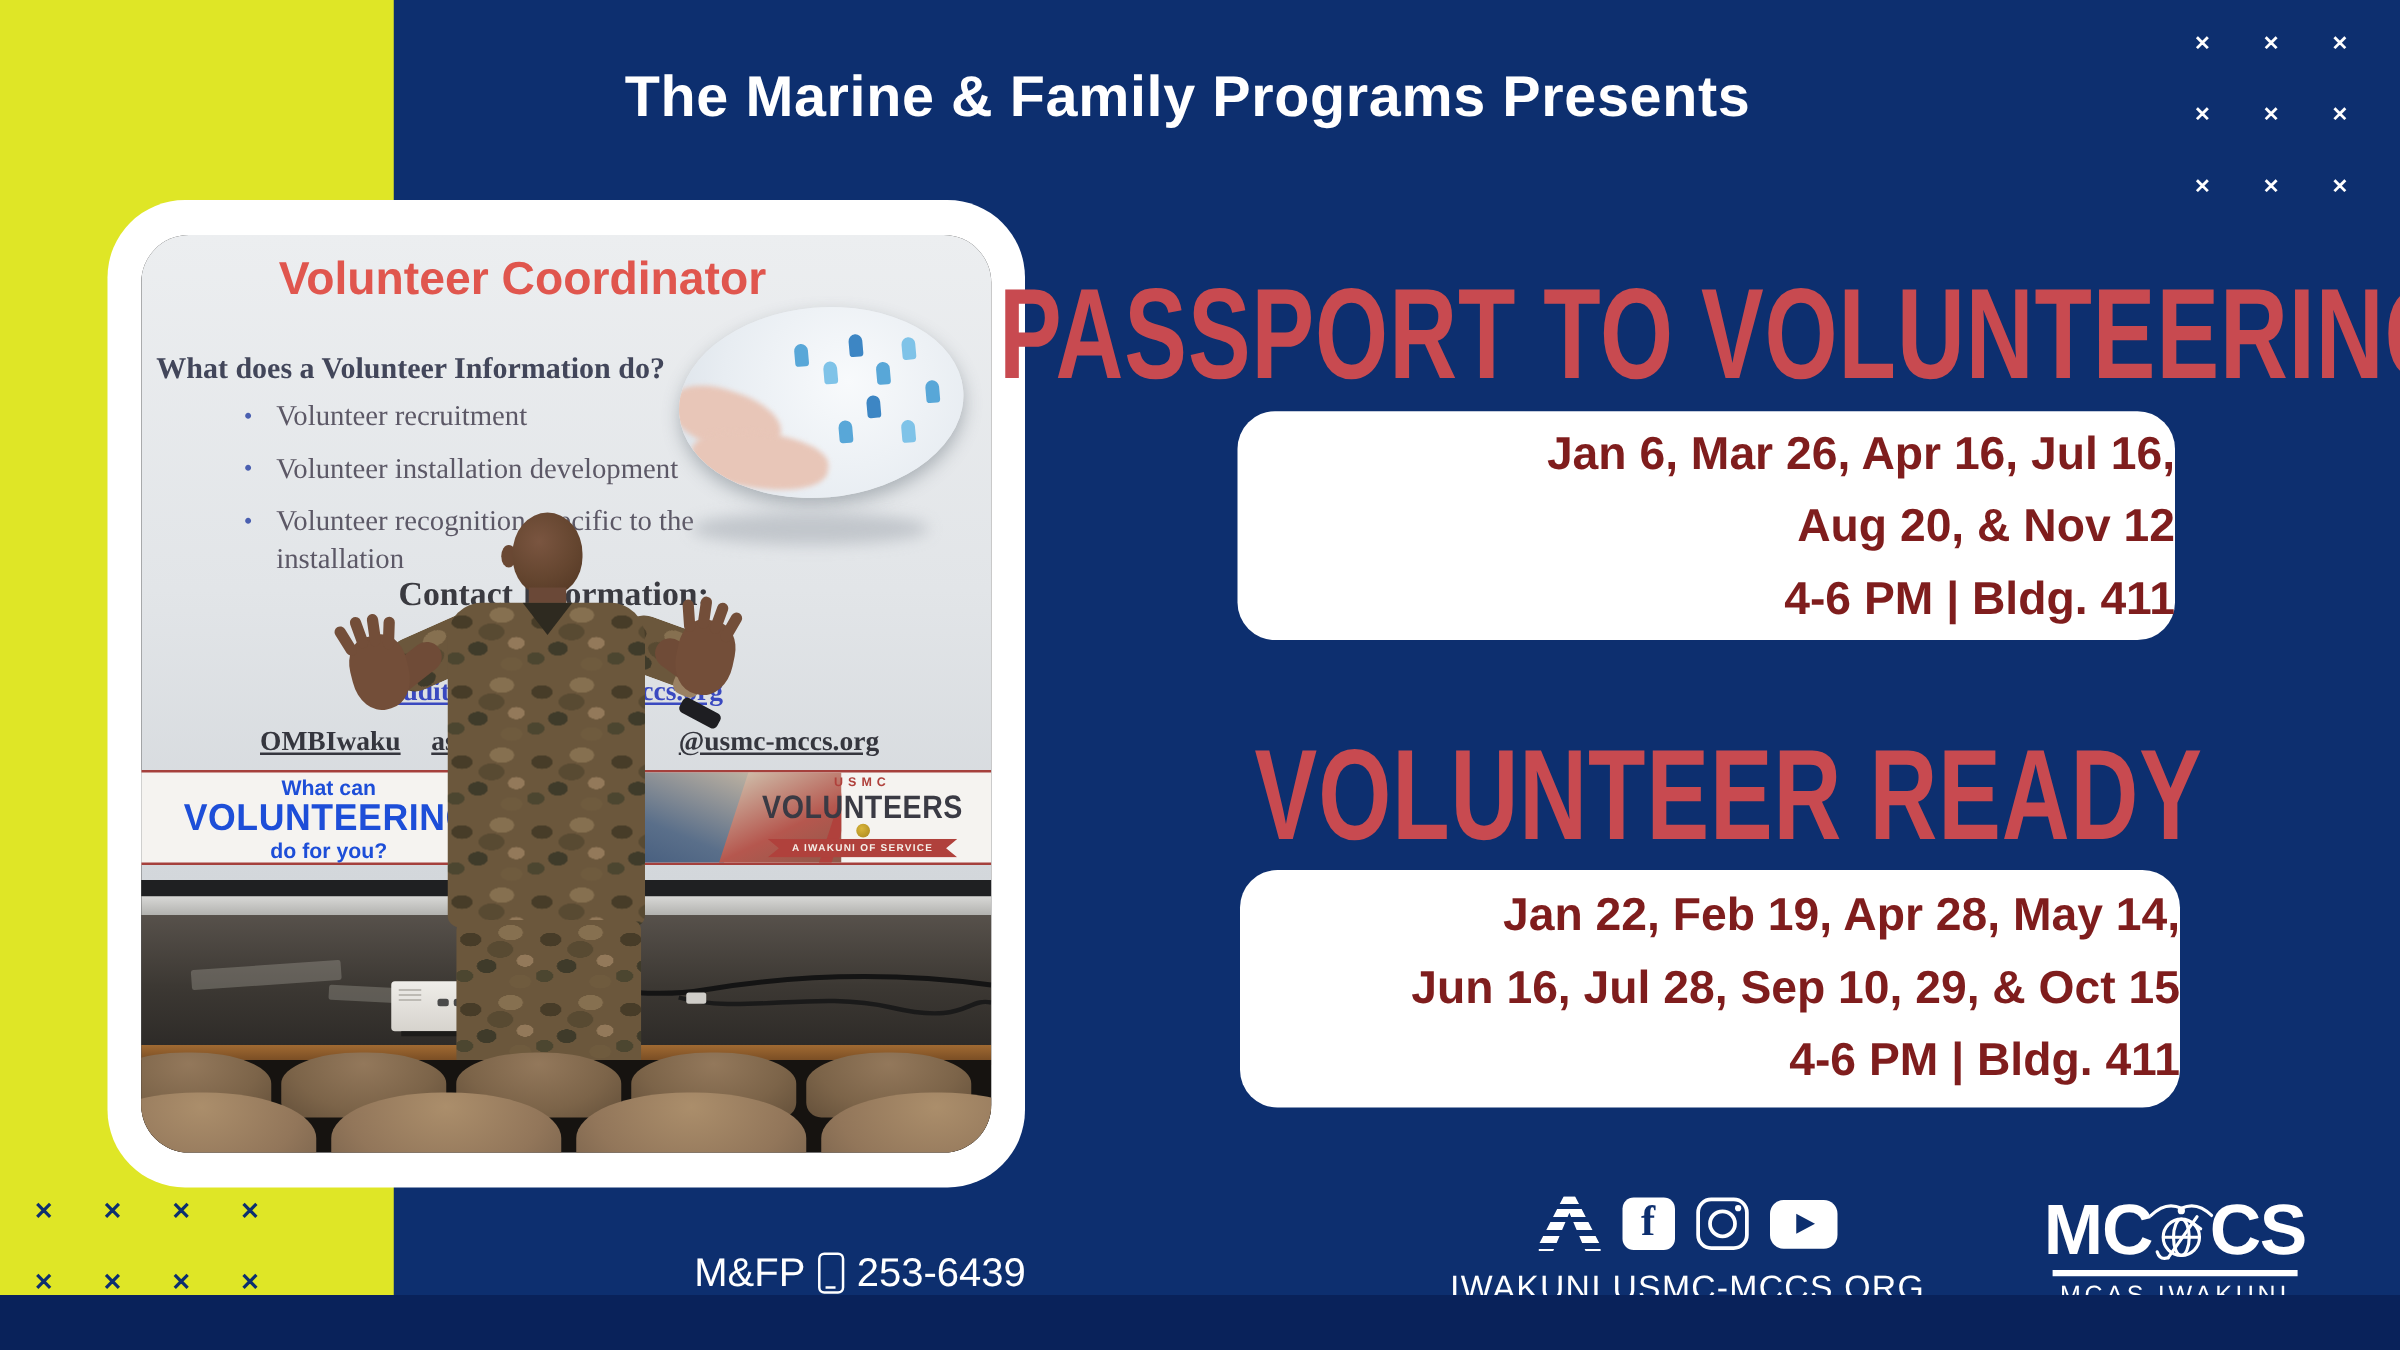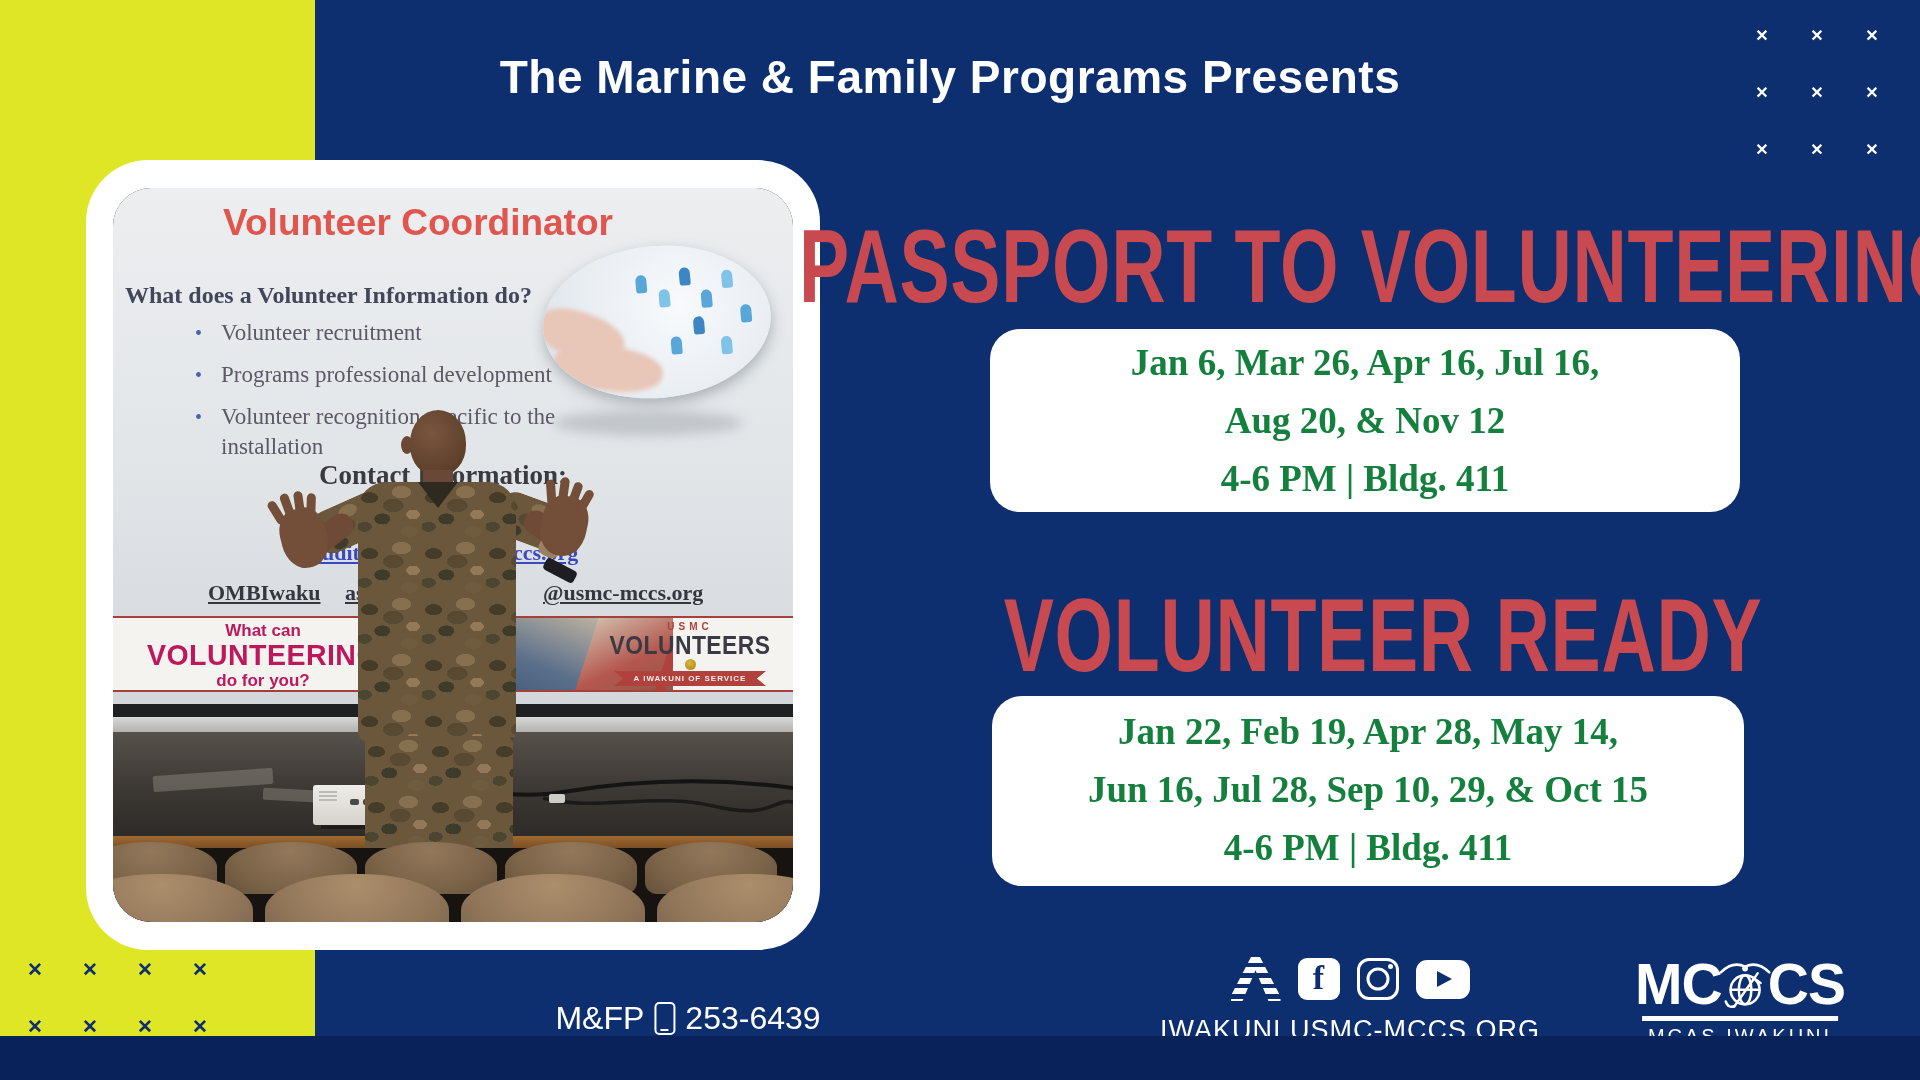--- a/index.html
+++ b/index.html
@@ -25,22 +25,22 @@
   
   .top-title { position:absolute; left:950px; top:50px; transform:translateX(-50%);
     color:#ffffff; font-size:46px; font-weight:700; letter-spacing:.5px; white-space:nowrap; }
 
   
   .display-heading { position:absolute; left:1383px; transform:translateX(-50%) scaleX(.73);
     transform-origin:center top; white-space:nowrap; color:#c84a50; font-size:103px; font-weight:700;
     line-height:1; letter-spacing:1px; }
   .heading-1 { top:215px; }
   .heading-2 { top:584px; }
-  .date-box { position:absolute; background:#ffffff; border-radius:30px; text-align:center;
-    color:#15803d; font-weight:700; font-size:37px; line-height:58px;font-family:Liberation Serif, serif; }
+  .date-box { position:absolute; background:#ffffff; border-radius:30px; text-align:right;
+    color:#7f1d1d; font-weight:700; font-size:37px; line-height:58px; }
   .date-box-1 { left:990px; top:329px; width:750px; height:183px; padding-top:5px; }
   .date-box-2 { left:992px; top:696px; width:752px; height:190px; padding-top:7px; }
 
   
   .photo-card { position:absolute; left:86px; top:160px; width:734px; height:790px;
     background:#ffffff; border-radius:62px; }
   .photo { position:absolute; left:27px; top:28px; width:680px; height:734px;
     border-radius:38px; overflow:hidden; background:#222;text-decoration:underline; }
 
   
@@ -72,21 +72,21 @@
   .name-frag-l { left:243px; } .name-frag-r { left:355px; }
   .email1 { top:352px; font-size:22px; color:#3a49c0; text-decoration:underline; }
   .email1-l { left:198px; } .email1-r { left:400px; }
   .email2 { top:392px; font-size:22px; color:#35363e; text-decoration:underline; }
   .email2-l { left:95px; } .email2-m { left:232px; } .email2-r { left:430px; }
 
   
   .slide-banner { position:absolute; left:0; top:428px; width:680px; height:76px;
     background:#f5f3f0; border-top:2px solid #a5403c; border-bottom:2px solid #a5403c; }
   .banner-left { position:absolute; left:150px; top:2px; transform:translateX(-50%);
-    text-align:center; color:#be185d; font-weight:700; line-height:1; white-space:nowrap; }
+    text-align:center; color:#1d4ed8; font-weight:700; line-height:1; white-space:nowrap; }
   .banner-line1 { font-size:17px; margin-top:2px; }
   .banner-line2 { font-size:30px; letter-spacing:.5px; margin-top:1px; transform:scaleX(.95); }
   .banner-line3 { font-size:17px; margin-top:2px; }
   .banner-collage { position:absolute; left:292px; top:0; width:268px; height:72px; overflow:hidden; }
   .collage-panel { position:absolute; top:-6px; height:84px; transform:skewX(-18deg); }
   .cp1 { left:-14px; width:104px; background:linear-gradient(160deg,#b98f65,#7a4a3a 70%,#5c3a30); }
   .cp2 { left:86px; width:100px; background:linear-gradient(200deg,#c8b9a4,#5a6f8a 60%,#3f577a); border-left:3px solid #b0413c; }
   .cp3 { left:182px; width:100px; background:linear-gradient(150deg,#d0c2ae,#b5574e 55%,#8a5a4a); }
   .collage-edge { position:absolute; right:-4px; top:-6px; width:10px; height:84px;
     transform:skewX(-18deg); background:#b0413c; }
@@ -248,21 +248,21 @@
   <div class="top-title">The Marine &amp; Family Programs Presents</div>
 
   <div class="photo-card">
     <div class="photo">
 
       <div class="screen">
         <div class="slide-title">Volunteer Coordinator</div>
         <div class="slide-question">What does a Volunteer Information do?</div>
         <ul class="slide-bullets">
           <li>Volunteer recruitment</li>
-          <li>Programs professional development</li>
+          <li>Volunteer installation development</li>
           <li>Volunteer recognition specific to the installation</li>
         </ul>
 
         <div class="slide-oval">
           <div class="hand-shape hand-1"></div>
           <div class="hand-shape hand-2"></div>
           <span class="figurine" style="left:96px;top:28px;background:#58a7d8;"></span>
           <span class="figurine" style="left:118px;top:44px;background:#7fc3e8;"></span>
           <span class="figurine" style="left:140px;top:24px;background:#3d86c4;"></span>
           <span class="figurine" style="left:160px;top:48px;background:#58a7d8;"></span>

